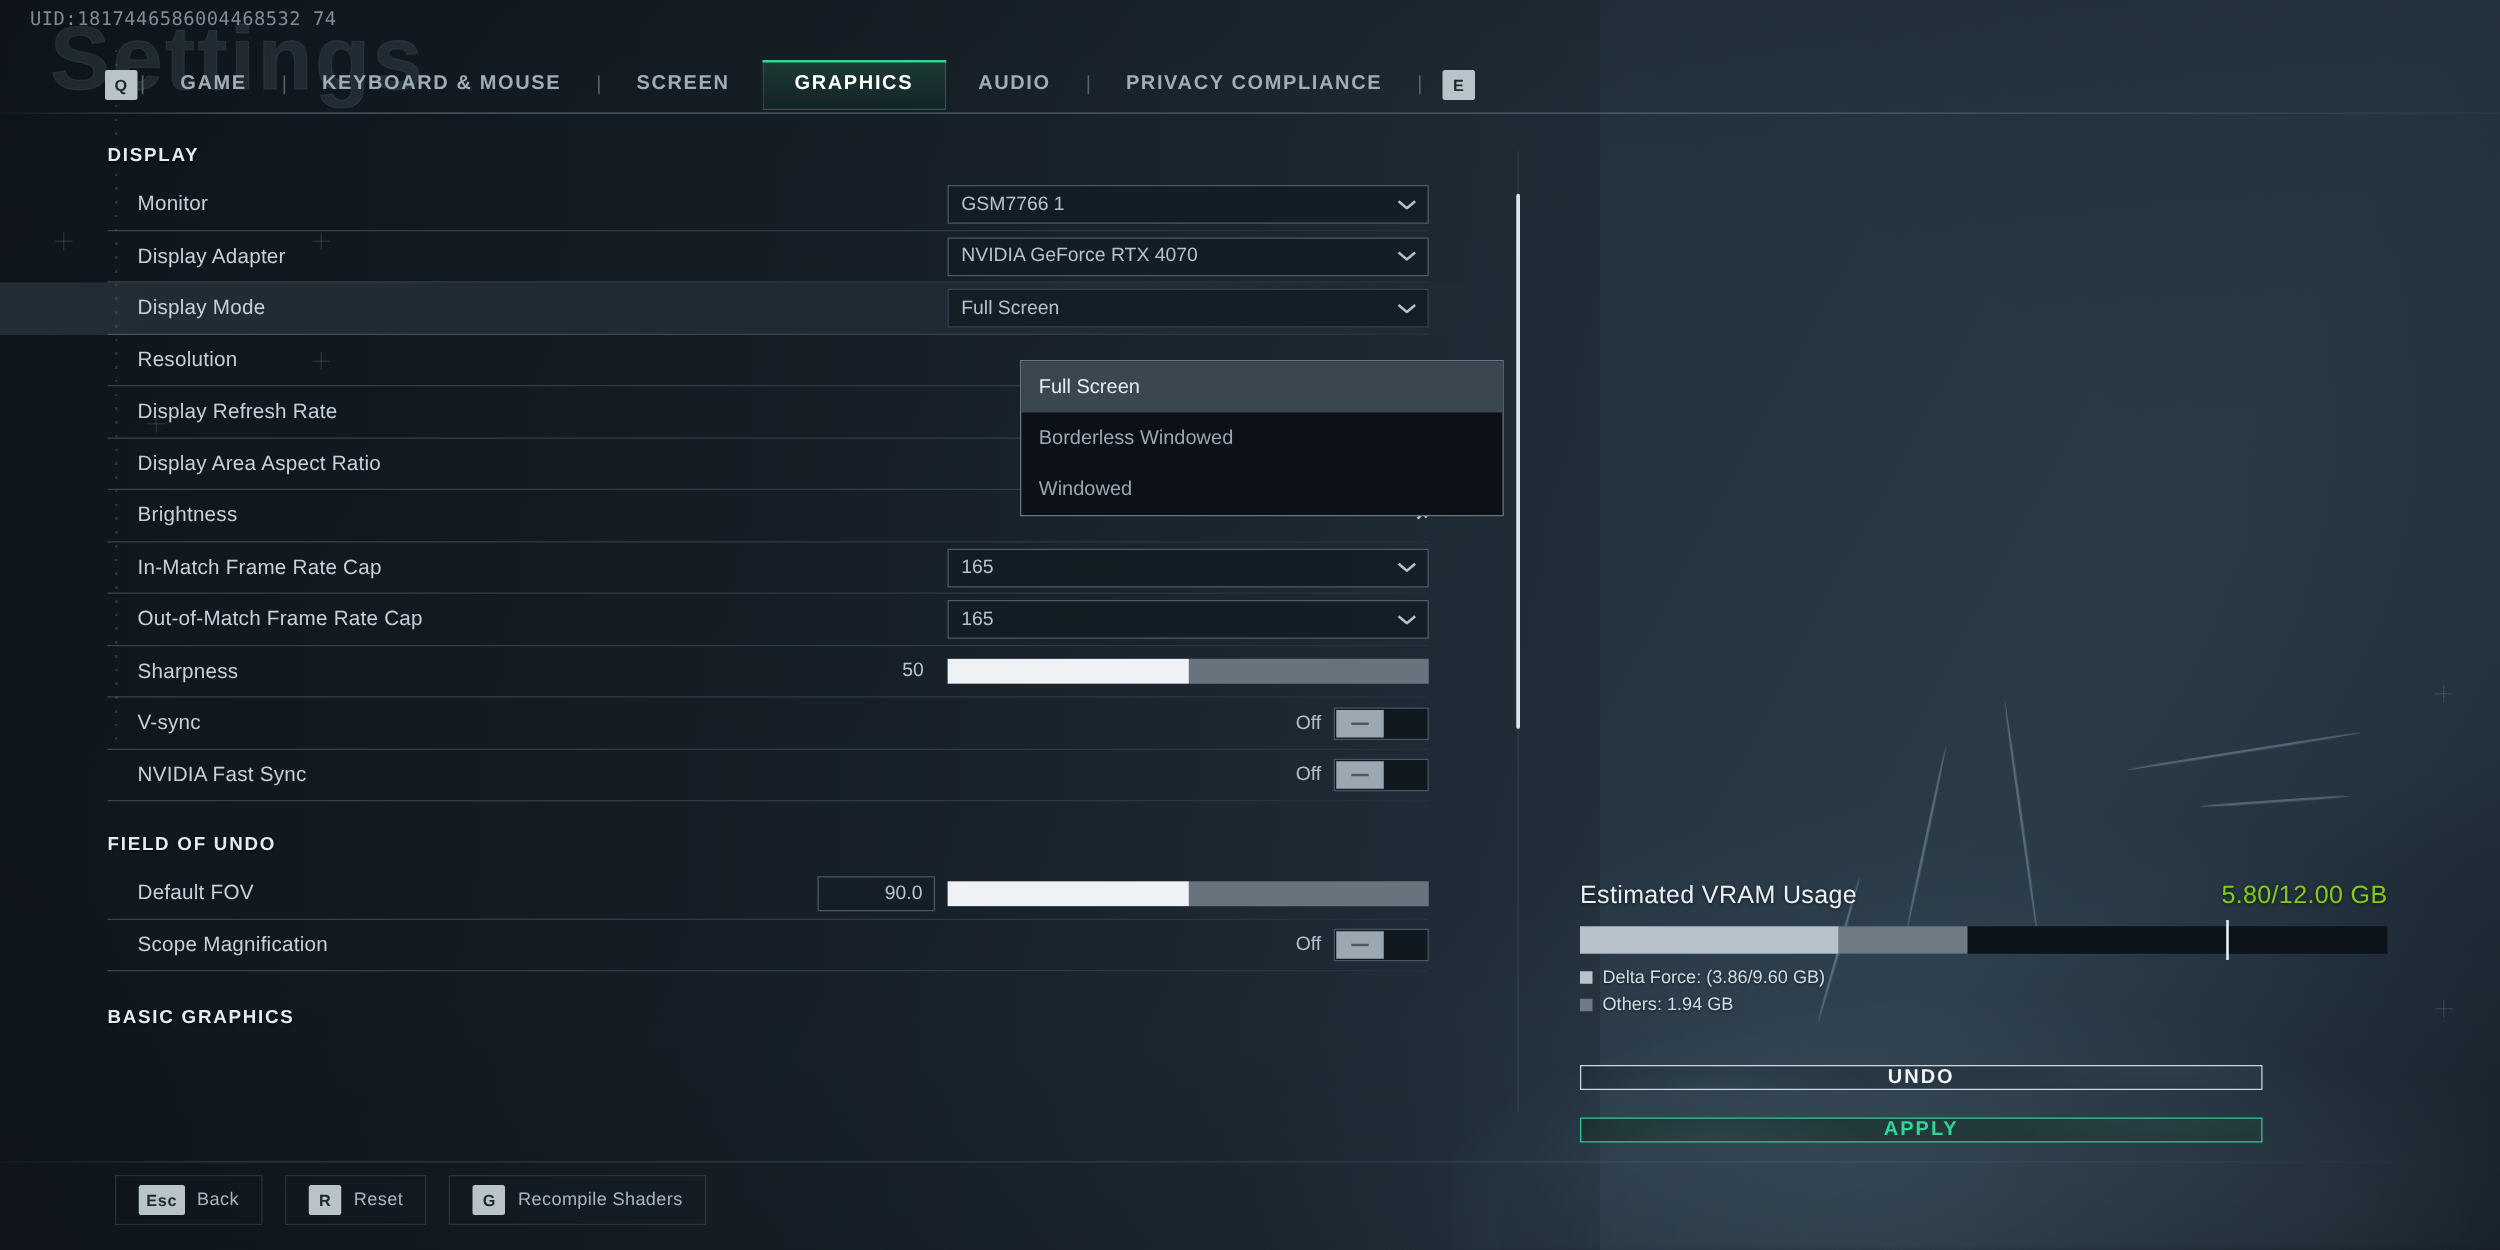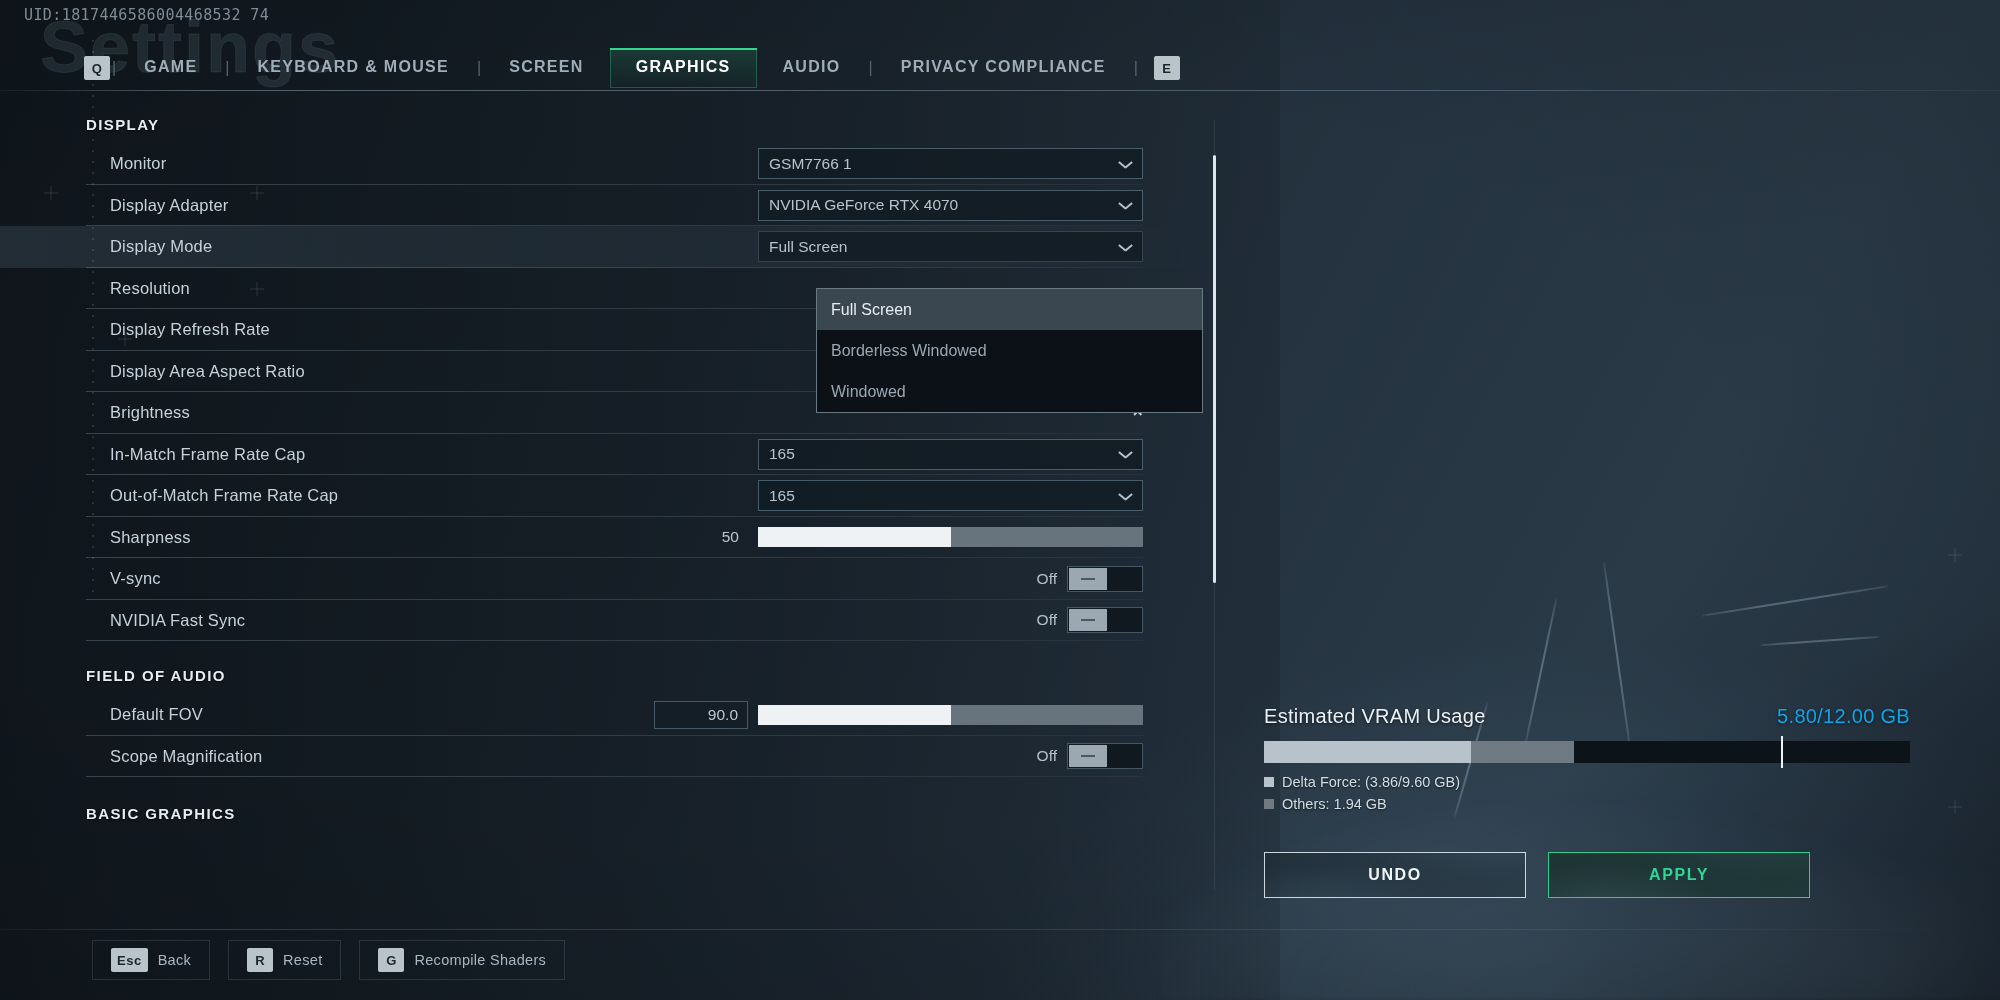--- a/index.html
+++ b/index.html
@@ -115,33 +115,33 @@
 
   #scrollbar{ position:absolute; left:1213px; top:155px; width:3px; height:428px;
         background:#dde6ec; z-index:6; border-radius:2px; cursor:pointer; }
   #scrolltrack{ position:absolute; left:1214px; top:120px; width:1px; height:770px;
         background:rgba(150,180,200,.12); z-index:5; }
 
   
   #vram{ position:absolute; left:1264px; top:705px; width:646px; z-index:6; }
   #vram .head{ display:flex; align-items:baseline; justify-content:space-between; }
   #vram .title{ font-size:20px; color:#eaf1f6; letter-spacing:.3px; text-shadow:0 1px 3px rgba(0,0,0,.6); }
-  #vram .amt{ font-size:20px; color:#0ea5e9; letter-spacing:.3px; text-shadow:0 1px 3px rgba(0,0,0,.6); }
+  #vram .amt{ font-size:20px; color:#84cc16; letter-spacing:.3px; text-shadow:0 1px 3px rgba(0,0,0,.6); }
   #vbar{ position:relative; margin-top:13px; height:22px; background:#0c1319; display:flex; }
   #vbar .seg1{ background:#b8c2ca; }
   #vbar .seg2{ background:#6f7a82; }
   #vbar .mark{ position:absolute; top:-5px; width:2px; height:32px; background:#eef3f7; }
   #vram .legend{ margin-top:11px; display:flex; flex-direction:column; gap:6px; }
   #vram .lg{ display:flex; align-items:center; gap:8px; font-size:14.5px; color:#d3dde4;
         text-shadow:0 1px 2px rgba(0,0,0,.6); }
   #vram .sw{ width:10px; height:10px; }
   #vram .sw.a{ background:#b8c2ca; }
   #vram .sw.b{ background:#6f7a82; }
 
-  #actions{ position:absolute; left:1264px; top:852px; width:546px; display:flex; gap:22px; z-index:6; }
+  #actions{ position:absolute; left:1264px; top:852px; width:546px; display:flex; gap:22px; z-index:6;flex-direction:column; }
   .btn{ flex:1; height:46px; display:flex; align-items:center; justify-content:center;
         font-size:16px; font-weight:700; letter-spacing:1.6px; cursor:pointer;
         background:linear-gradient(105deg, rgba(30,44,54,.72), rgba(38,54,66,.58));
         position:relative; overflow:hidden; }
   .btn .gl{ position:absolute; inset:0; opacity:.5;
         background:radial-gradient(ellipse 180px 60px at 20% 120%, rgba(150,190,215,.22), transparent 70%),
                    radial-gradient(ellipse 200px 50px at 85% -20%, rgba(150,190,215,.14), transparent 70%); }
   .btn span{ position:relative; }
   #undo-button{ border:1px solid #cdd7df; color:#f0f5f8; }
   #apply-button{ border:1px solid #2ecb8c; color:#2fd694;
@@ -299,21 +299,21 @@
   <div class="row">
     <div class="lbl">NVIDIA Fast Sync</div>
     <div class="ctl">
       <span class="offlbl">Off</span>
       <div class="toggle">
           <div class="knob"></div>
         </div>
     </div>
   </div>
 
-  <div class="sect" style="padding-top:26px;">FIELD OF AUDIO</div>
+  <div class="sect" style="padding-top:26px;">FIELD OF UNDO</div>
 
   <div class="row">
     <div class="lbl">Default FOV</div>
     <div class="ctl">
       <div class="numbox">90.0</div>
       <div class="slider">
         <div class="fill" id="f-dfov" style="width: 50%;"></div>
       </div>
     </div>
   </div>

